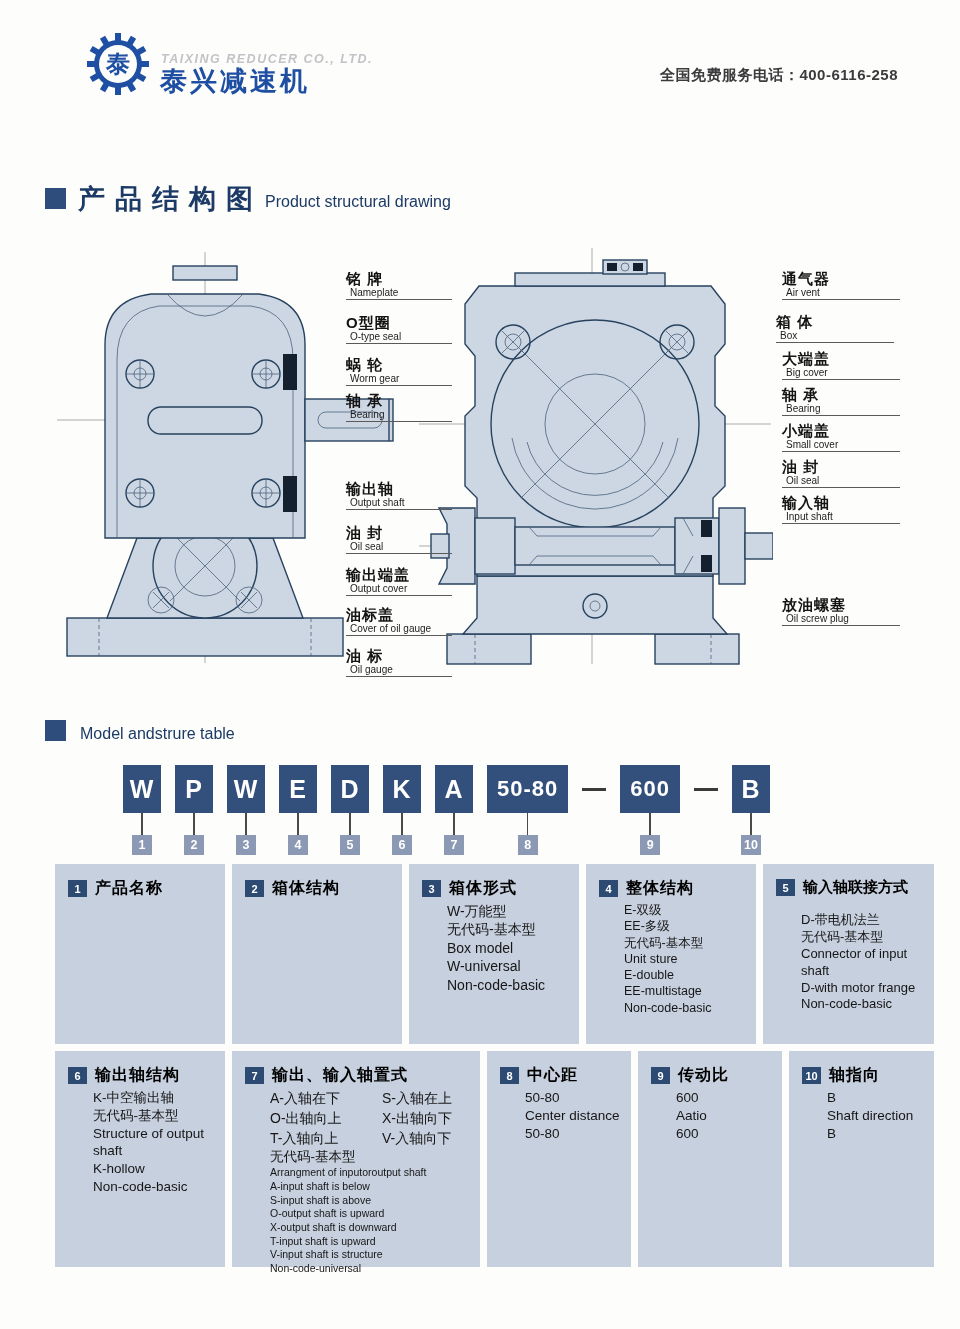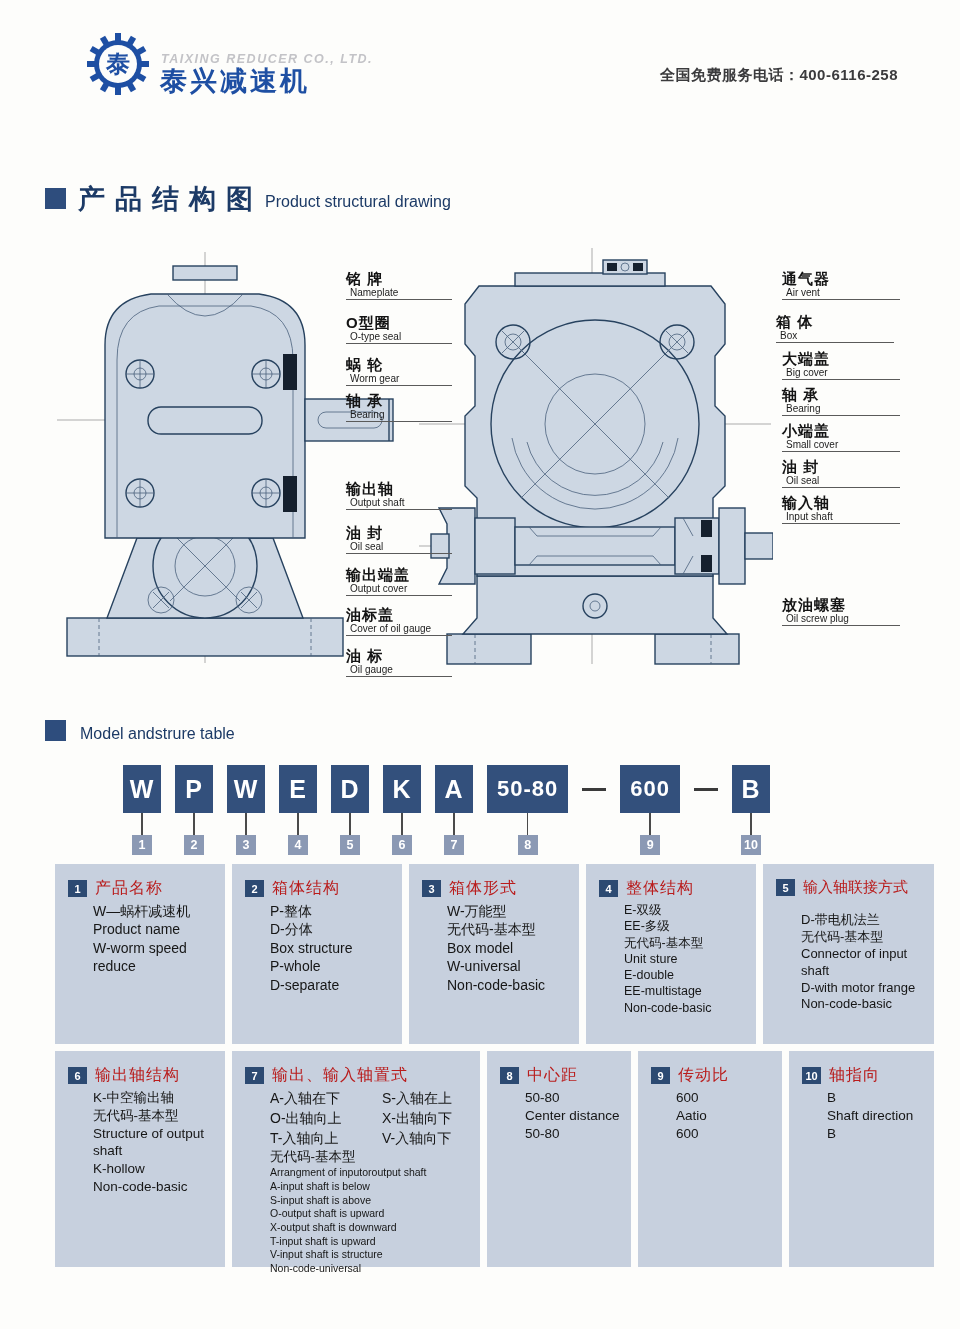--- a/index.html
+++ b/index.html
@@ -43,21 +43,21 @@
   
   .spec-row{position:absolute;left:55px;display:flex;gap:7px;}
   #spec-row1{top:864px;}
   #spec-row1 .spec-box{height:180px;}
   #spec-row2{top:1051px;}
   #spec-row2 .spec-box{height:216px;}
   .spec-box{background:#c7d0de;box-sizing:border-box;padding:14px 8px 0 13px;}
   .spec-head{display:flex;align-items:center;margin-bottom:3px;}
   .spec-num{min-width:17px;height:17px;background:#2c4a72;color:#fff;font-size:11px;font-weight:bold;
     display:flex;align-items:center;justify-content:center;margin-right:8px;padding:0 1px;}
-  .spec-title{font-size:16px;font-weight:normal;color:#b91c1c;letter-spacing:1px;}
+  .spec-title{font-size:16px;font-weight:bold;color:#000000;letter-spacing:1px;}
   .spec-lines{margin-left:25px;font-size:14px;line-height:1.32;color:#161616;}
   #spec-row1 .spec-box:nth-child(4) .spec-lines{font-size:12.5px;line-height:1.3;}
   #spec-row1 .spec-box:nth-child(5) .spec-lines{font-size:13px;line-height:1.3;margin-top:15px;}
   #spec-row1 .spec-box:nth-child(5) .spec-title{font-size:15px;letter-spacing:0;}
   #spec-row2 .spec-lines{font-size:13.5px;}
   .spec-pairs{margin-left:25px;display:grid;grid-template-columns:112px auto;row-gap:2px;
     font-size:14px;color:#161616;line-height:1.3;}
   .spec-small{margin-left:25px;font-size:10.5px;line-height:1.3;color:#161616;margin-top:1px;}
   
   .td{stroke:#27425f;fill:none;stroke-width:1.4;}
@@ -340,38 +340,25 @@
       <div class="code-tag">10</div>
     </div>
   </div>
 
 <div class="spec-row" id="spec-row1">
     <div class="spec-box" style="width: 170px;">
       <div class="spec-head">
         <span class="spec-num">1</span>
         <span class="spec-title">产品名称</span>
       </div>
-      <div class="spec-lines">
-        <div>W—蜗杆减速机</div>
-        <div>Product name</div>
-        <div>W-worm speed</div>
-        <div>reduce</div>
-      </div>
     </div>
     <div class="spec-box" style="width: 170px;">
       <div class="spec-head">
         <span class="spec-num">2</span>
         <span class="spec-title">箱体结构</span>
-      </div>
-      <div class="spec-lines">
-        <div>P-整体</div>
-        <div>D-分体</div>
-        <div>Box structure</div>
-        <div>P-whole</div>
-        <div>D-separate</div>
       </div>
     </div>
     <div class="spec-box" style="width: 170px;">
       <div class="spec-head">
         <span class="spec-num">3</span>
         <span class="spec-title">箱体形式</span>
       </div>
       <div class="spec-lines">
         <div>W-万能型</div>
         <div>无代码-基本型</div>

